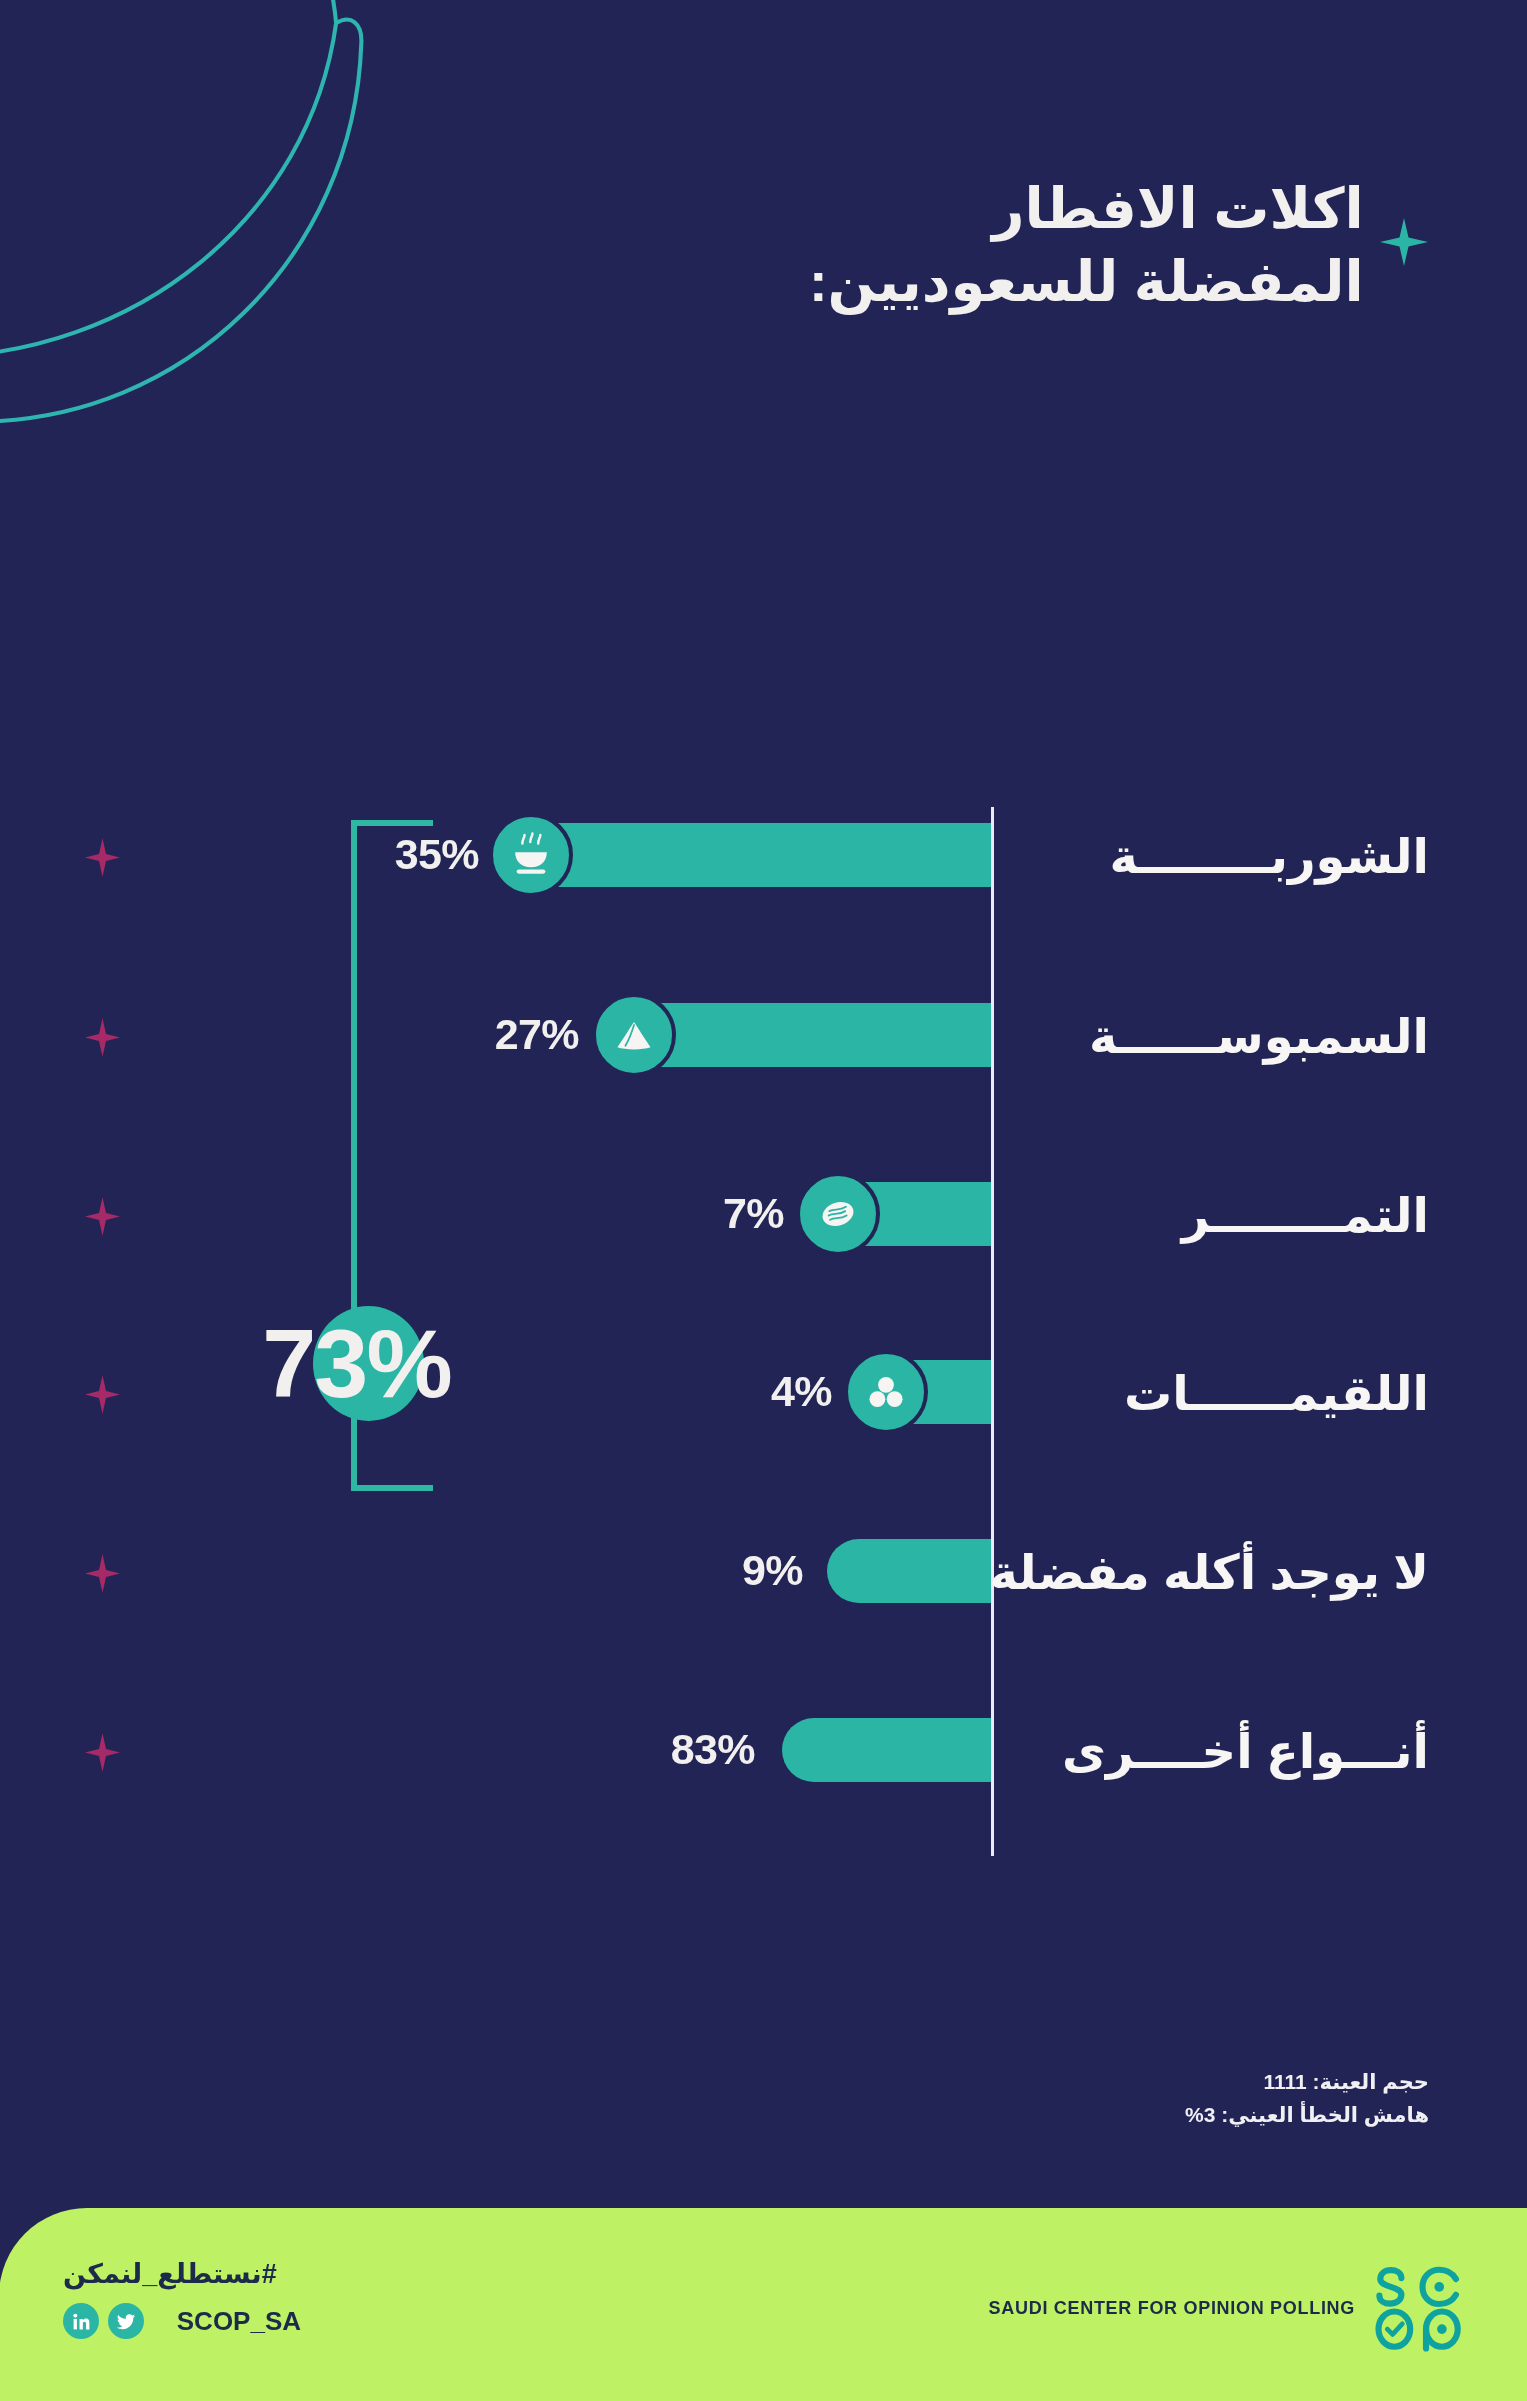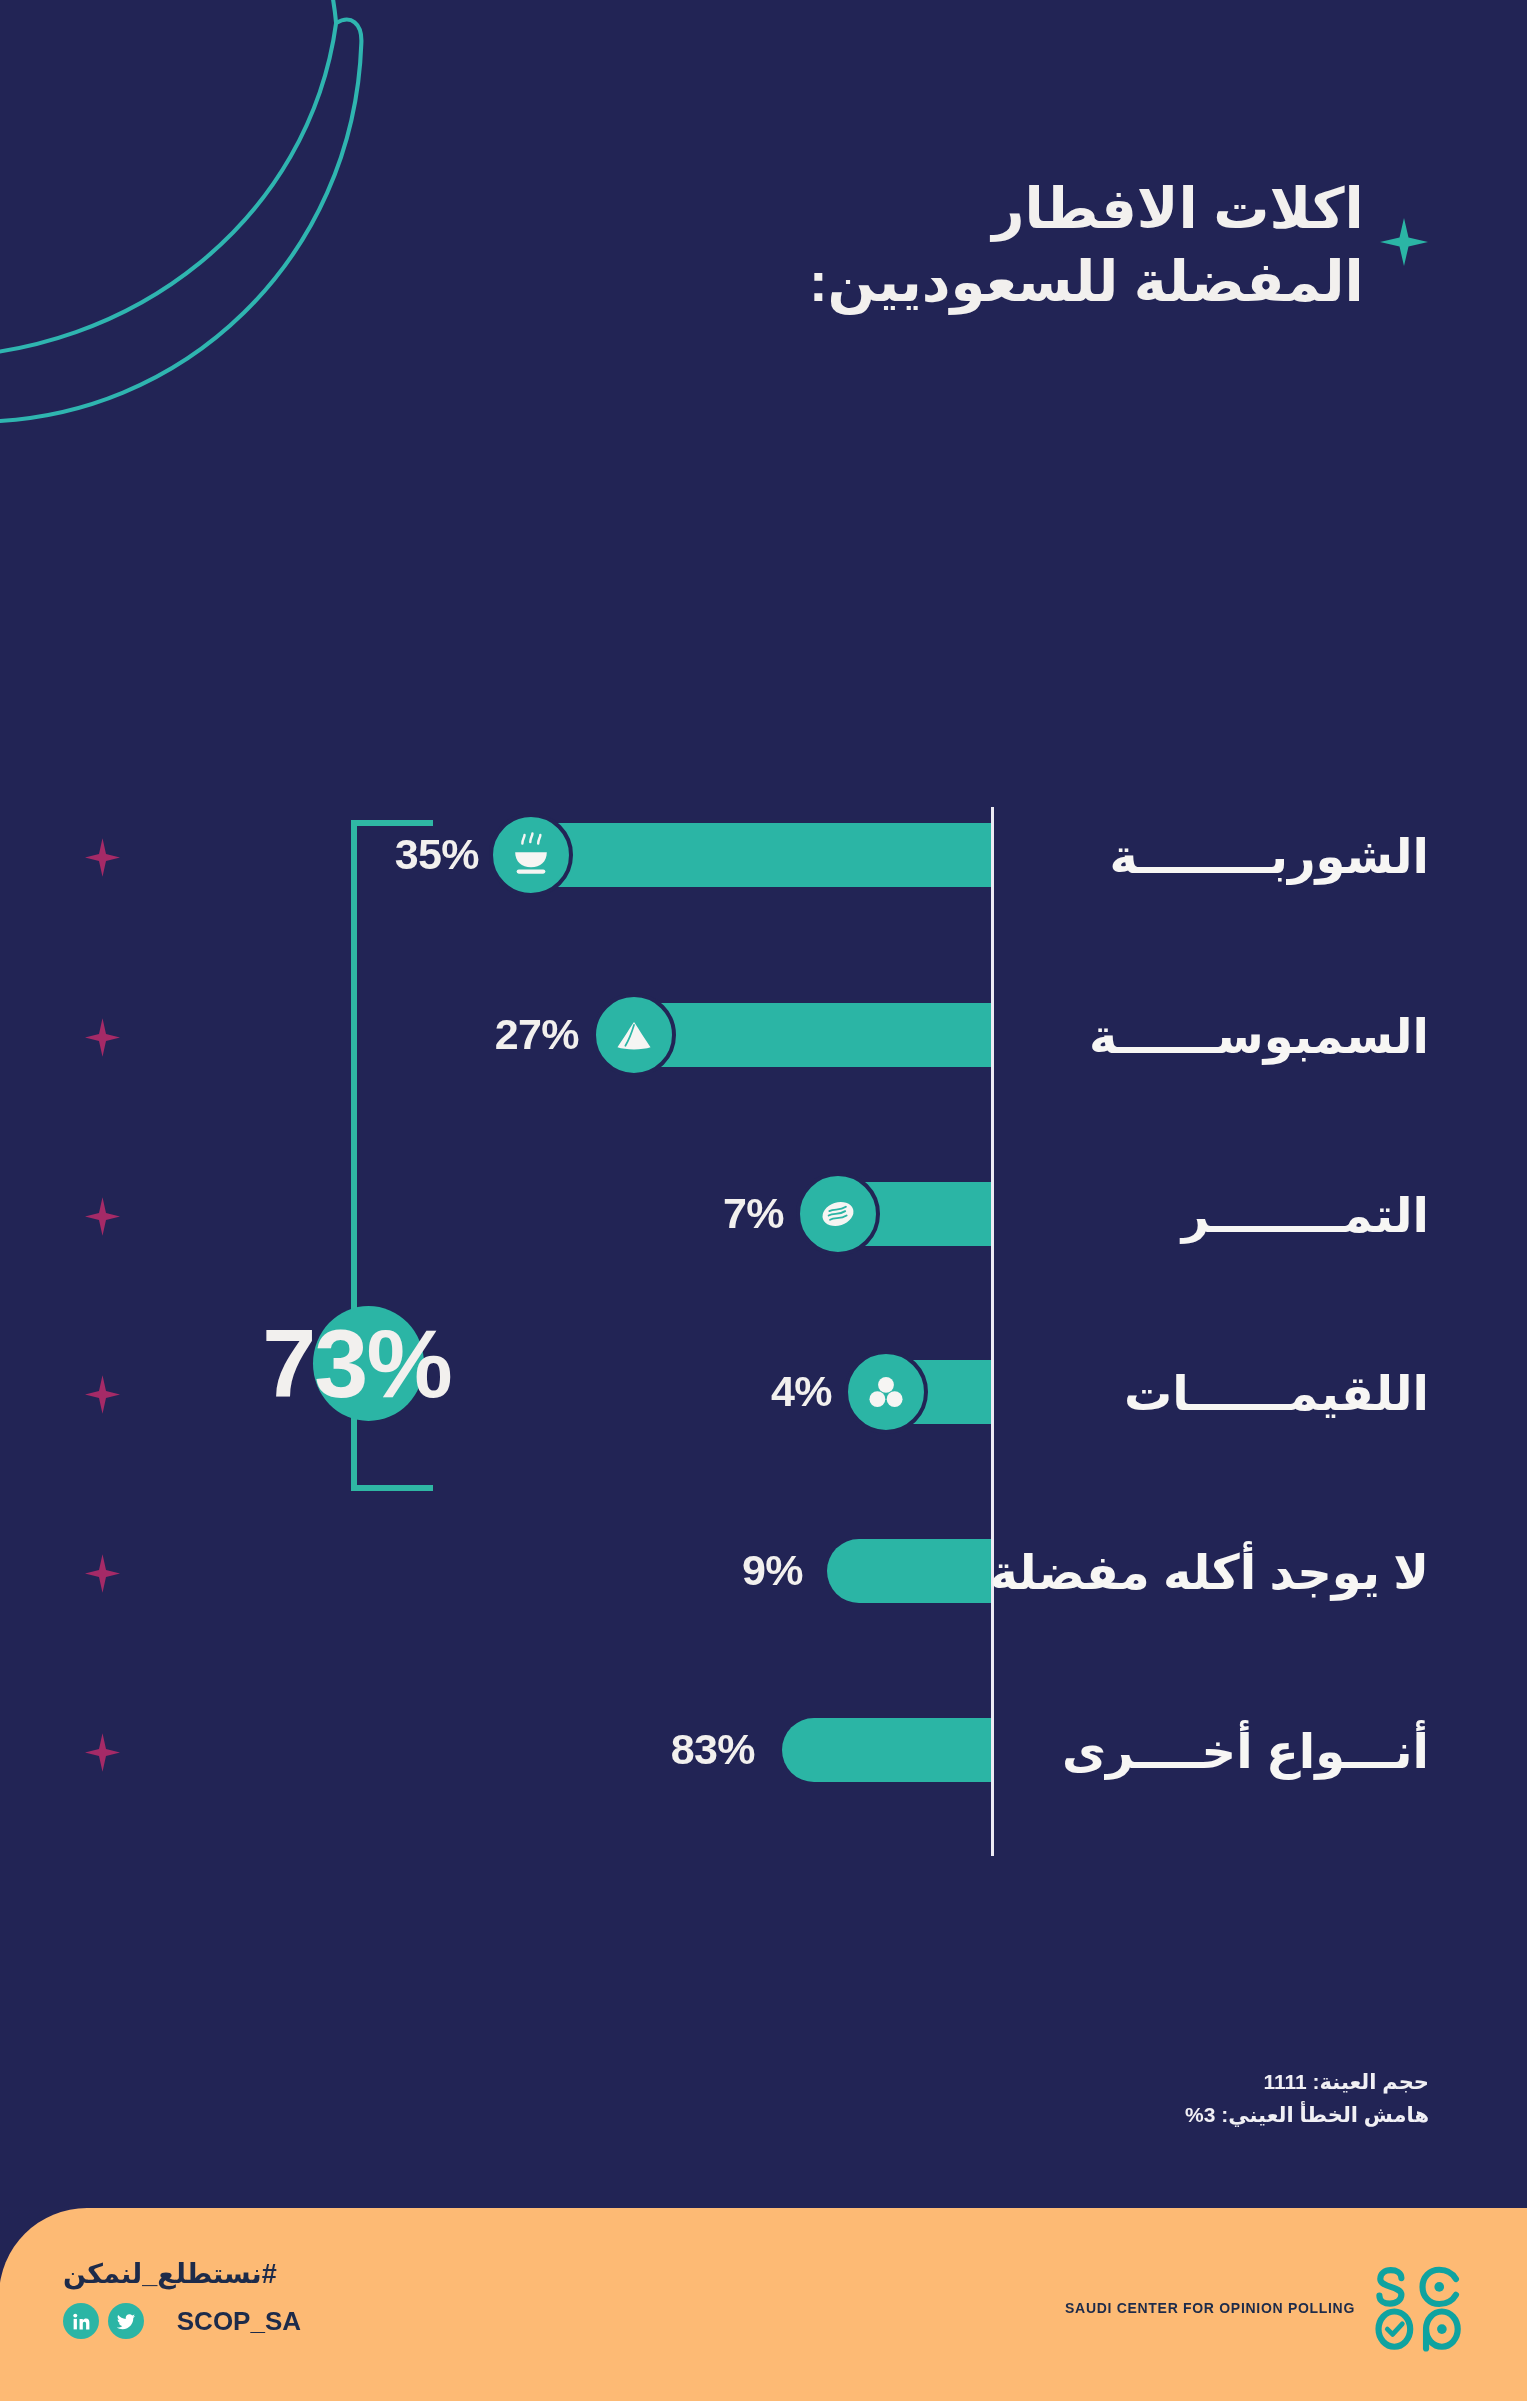--- a/index.html
+++ b/index.html
@@ -182,21 +182,21 @@
     font-weight:bold;
   }
 
   
   .footer{
     position:absolute;
     left:0;
     bottom:0;
     width:1528px;
     height:193px;
-    background:#fdba74;
+    background:#bef264;
     border-top-left-radius:88px;
     border-top-right-radius:0;
   }
   .footer-social{
     position:absolute;
     left:64px;
     top:53px;
     text-align:left;
     direction:rtl;
   }
@@ -221,21 +221,21 @@
     position:absolute;
     right:64px;
     top:56px;
     display:flex;
     align-items:center;
     gap:20px;
     direction:rtl;
   }
   .brand-text{text-align:right;}
   .brand-ar{color:#1d2b4a;font-size:28px;font-weight:bold;line-height:1.15;white-space:nowrap;}
-  .brand-en{color:#1d2b4a;font-size:14px;font-weight:bold;letter-spacing:0.7px;line-height:1.5;white-space:nowrap;}
+  .brand-en{color:#1d2b4a;font-size:18px;font-weight:bold;letter-spacing:0.7px;line-height:1.5;white-space:nowrap;}
   .scop-mark{width:88px;height:88px;flex:0 0 auto;}
 </style>
 </head>
 <body>
 
 <div class="poster">
 
   <svg class="moon" viewBox="0 0 1230 1230">
     <path d="M 1005 360
              C 1030 345 1050 360 1048 395

